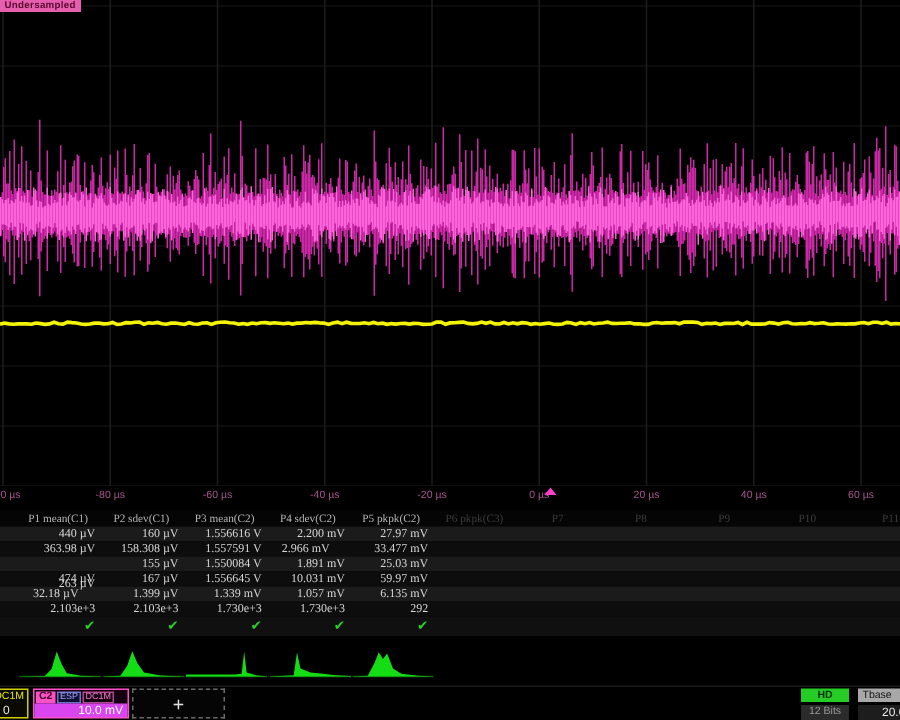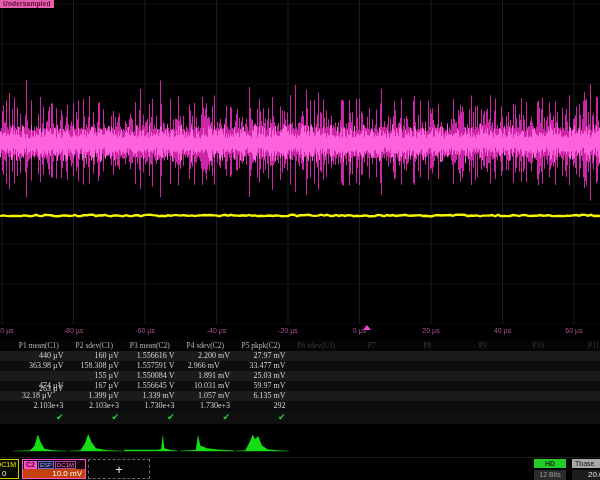--- a/index.html
+++ b/index.html
@@ -51,21 +51,21 @@
   .bottom-bar{position:absolute;left:0;top:457px;width:600px;height:23px;background:#000;border-top:1px solid #1a1a1a;}
   .desc-box{position:absolute;top:1px;height:20px;box-sizing:border-box;}
   .c1-box{left:-38px;width:57px;border:1px solid #cfcf00;background:#0a0a00;}
   .c1-label{position:absolute;right:2px;top:0;height:9px;line-height:9px;font-size:7px;color:#e8e800;}
   .c1-value{position:absolute;left:39px;top:9px;height:10px;line-height:10px;font-size:8px;color:#e8e8e8;}
   .c2-box{left:22px;width:64px;border:1px solid #ff50c8;background:#14000e;}
   .c2-toprow{position:absolute;left:0;top:0;right:0;height:9px;display:flex;align-items:center;gap:1px;padding-left:1px;}
   .c2-name{background:#ff50c8;color:#3a0026;font-size:7px;font-weight:bold;line-height:8px;padding:0 2px;}
   .esp-badge{color:#a8a8ff;border:1px solid #7070c8;font-size:6px;line-height:6px;padding:0 1px;background:#101034;}
   .dc1m-badge{color:#ff7ad6;border:1px solid #b04890;font-size:6px;line-height:6px;padding:0 1px;}
-  .c2-value{position:absolute;left:0;right:0;top:9px;bottom:0;background:#c2410c;color:#fff;
+  .c2-value{position:absolute;left:0;right:0;top:9px;bottom:0;background:#d946ef;color:#fff;
     font-size:8px;line-height:10px;text-align:right;padding-right:3px;}
   .add-box{left:88px;width:62px;border:1px dashed #6a6a6a;background:#050505;color:#e0e0e0;
     text-align:center;font-size:13px;line-height:19px;}
   .hd-badge{position:absolute;left:534px;top:1px;width:32px;height:9px;background:#25cc25;
     color:#063006;font-size:7px;font-weight:bold;text-align:center;line-height:9px;}
   .hd-bits{position:absolute;left:534px;top:12px;width:32px;height:10px;background:#2b2b2b;
     color:#9a9a9a;font-size:7px;text-align:center;line-height:10px;}
   .tbase-box{position:absolute;left:572px;top:1px;width:70px;height:9px;background:#a8a8a8;
     color:#111;font-size:7px;line-height:9px;padding-left:3px;box-sizing:border-box;}
   .tbase-value{position:absolute;left:572px;top:12px;width:70px;height:10px;background:#1d1d1d;
@@ -1367,21 +1367,21 @@
         <div class="m-header">P5 pkpk(C2)</div>
         <div class="m-cell" style="top: 11px;">27.97 mV</div>
         <div class="m-cell" style="top: 21px;">33.477 mV</div>
         <div class="m-cell" style="top: 31px;">25.03 mV</div>
         <div class="m-cell" style="top: 41px;">59.97 mV</div>
         <div class="m-cell" style="top: 51px;">6.135 mV</div>
         <div class="m-cell" style="top: 61px;">292</div>
         <div class="m-status">✔</div>
       </div>
       <div class="m-col" style="left: 288.5px; width: 55.5px;">
-        <div class="m-header dim">P6 sdev(C3)</div>
+        <div class="m-header dim">P6 pkpk(C3)</div>
       </div>
       <div class="m-col" style="left: 344px; width: 55.5px;">
         <div class="m-header dim">P7</div>
       </div>
       <div class="m-col" style="left: 399.5px; width: 55.5px;">
         <div class="m-header dim">P8</div>
       </div>
       <div class="m-col" style="left: 455px; width: 55.5px;">
         <div class="m-header dim">P9</div>
       </div>

